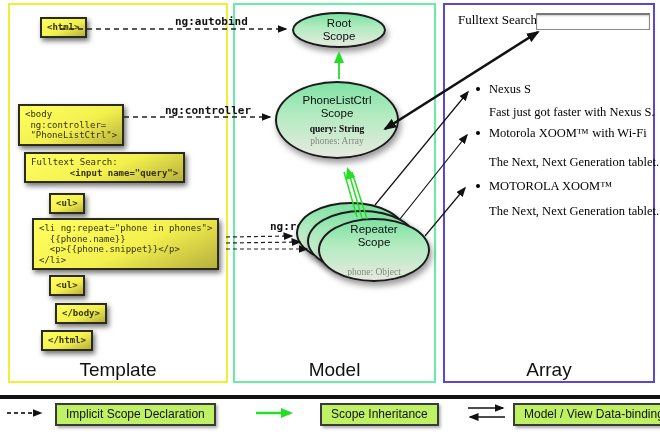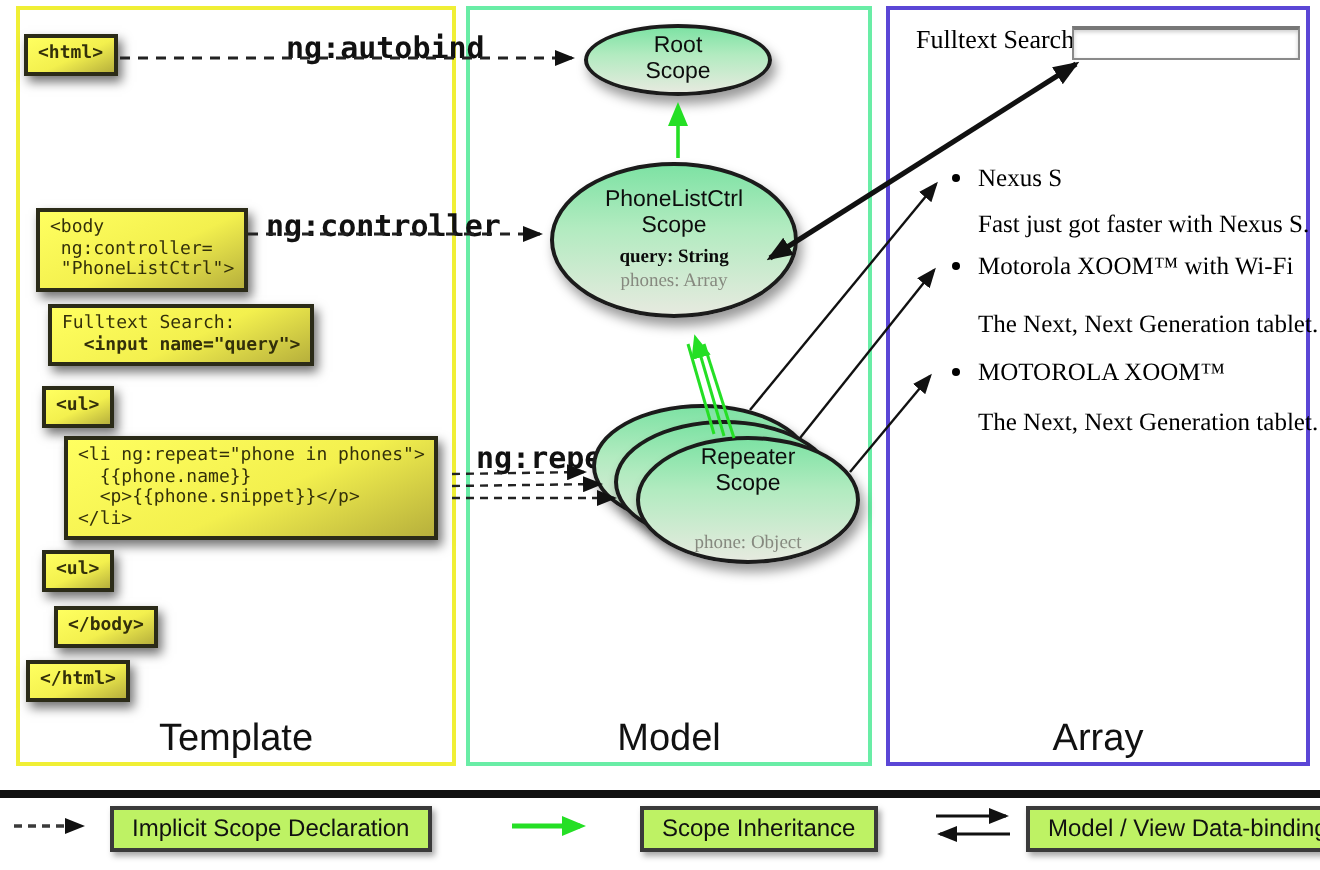--- a/index.html
+++ b/index.html
@@ -14,24 +14,24 @@
   .panel-title{position:absolute;top:359px;text-align:center;font-size:19px;color:#111;}
   #title-template{left:8px;width:220px;}
   #title-model{left:233px;width:203px;}
   #title-view{left:443px;width:212px;}
   
   .code-box{position:absolute;box-sizing:border-box;
       background:linear-gradient(155deg,#ffff60 0%,#f3f04e 55%,#b7b03c 100%);
       border:2px solid #2b2b18;box-shadow:2px 3px 5px rgba(0,0,0,.55);
       font-family:"DejaVu Sans Mono","Liberation Mono",monospace;
       font-size:9px;line-height:10.5px;color:#33300a;padding:3px 5px;white-space:pre;}
-  .code-bold{font-weight:bold;}
+  .code-bold{font-weight:bold;margin-left:28px;}
   
   .diagram-label{position:absolute;font-family:"DejaVu Sans Mono","Liberation Mono",monospace;
-      font-weight:bold;font-size:15px;color:#111;white-space:nowrap;}
+      font-weight:bold;font-size:11px;color:#111;white-space:nowrap;margin-left:32px;}
   
   .scope-ellipse{position:absolute;border-radius:50%;border:2px solid #1b1b1b;
       background:linear-gradient(180deg,#7ee2a4 0%,#b2ebc0 42%,#e6eadf 100%);
       box-shadow:2px 4px 6px rgba(0,0,0,.4);box-sizing:border-box;
       display:flex;flex-direction:column;align-items:center;justify-content:center;}
   .scope-name{font-size:11.5px;color:#0d0d0d;text-align:center;white-space:pre;line-height:13px;}
   .scope-prop{font-family:Liberation Serif, serif;font-size:9.5px;line-height:12px;}
   .prop-bold{font-weight:bold;color:#0a0a0a;}
   .prop-gray{color:#86897f;}
   

